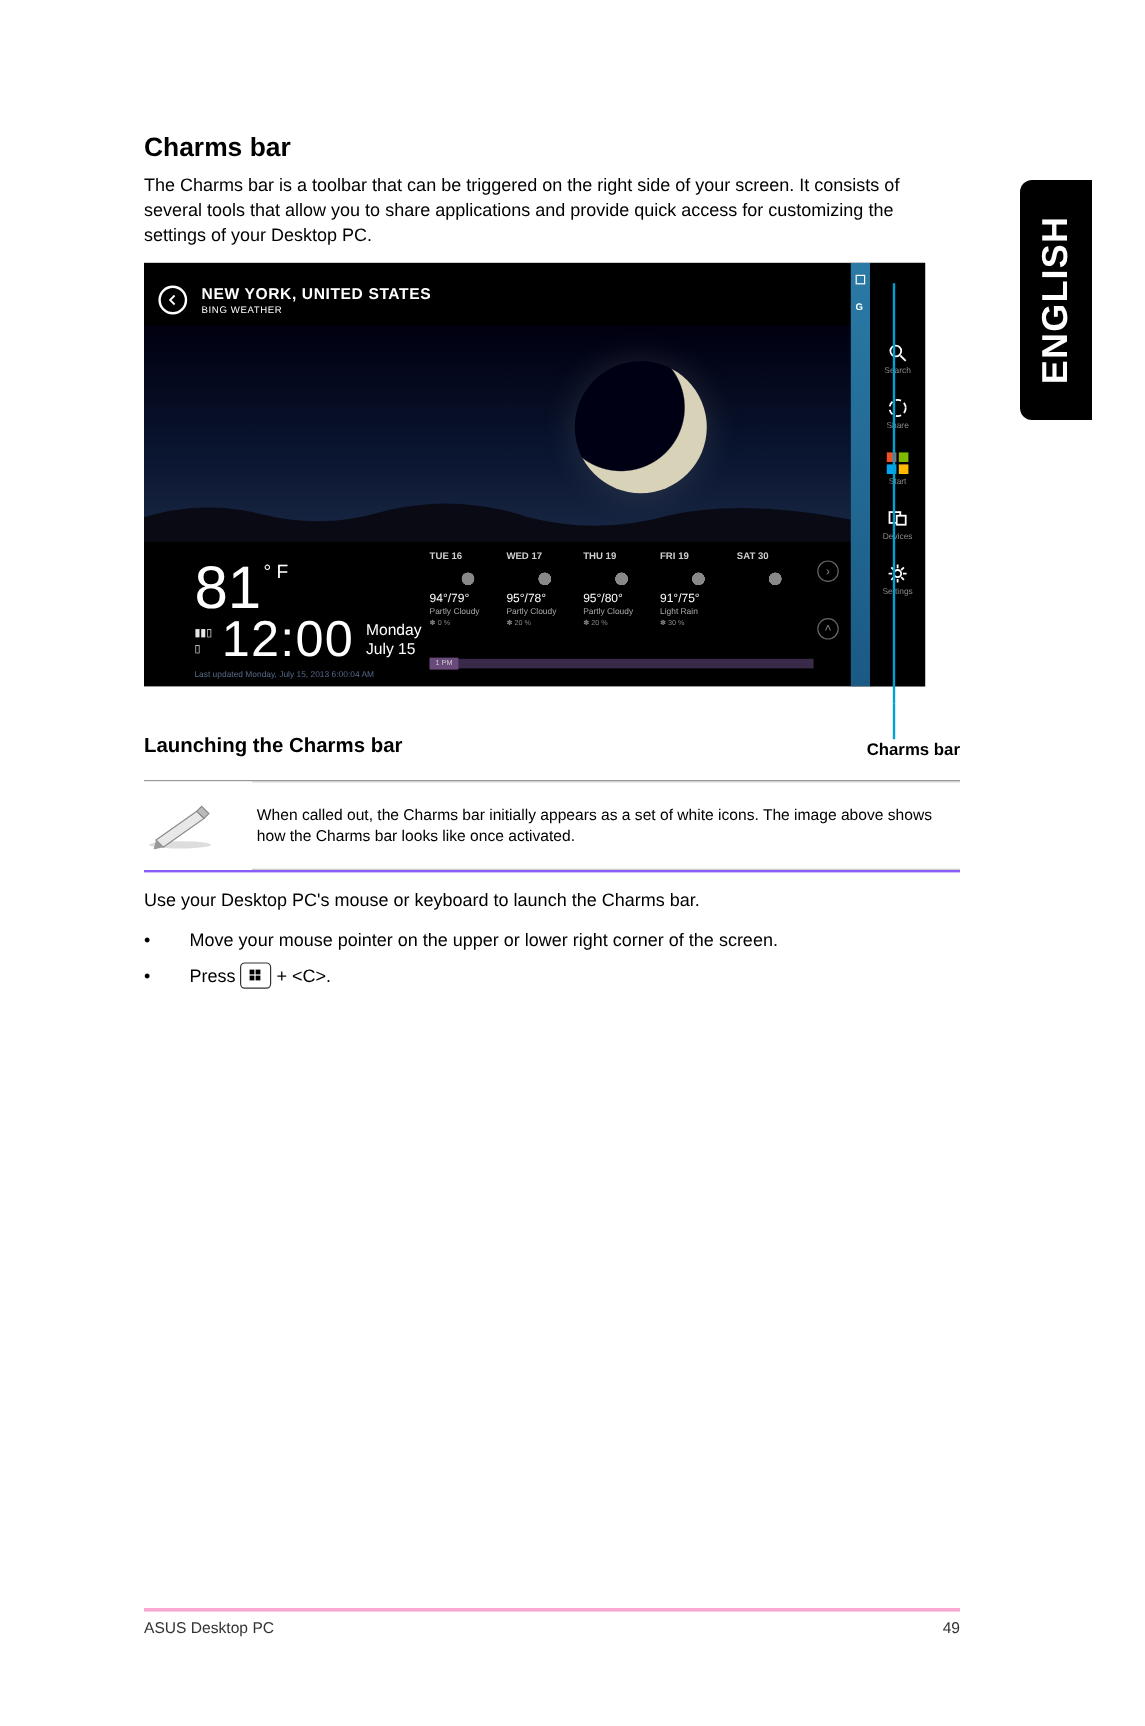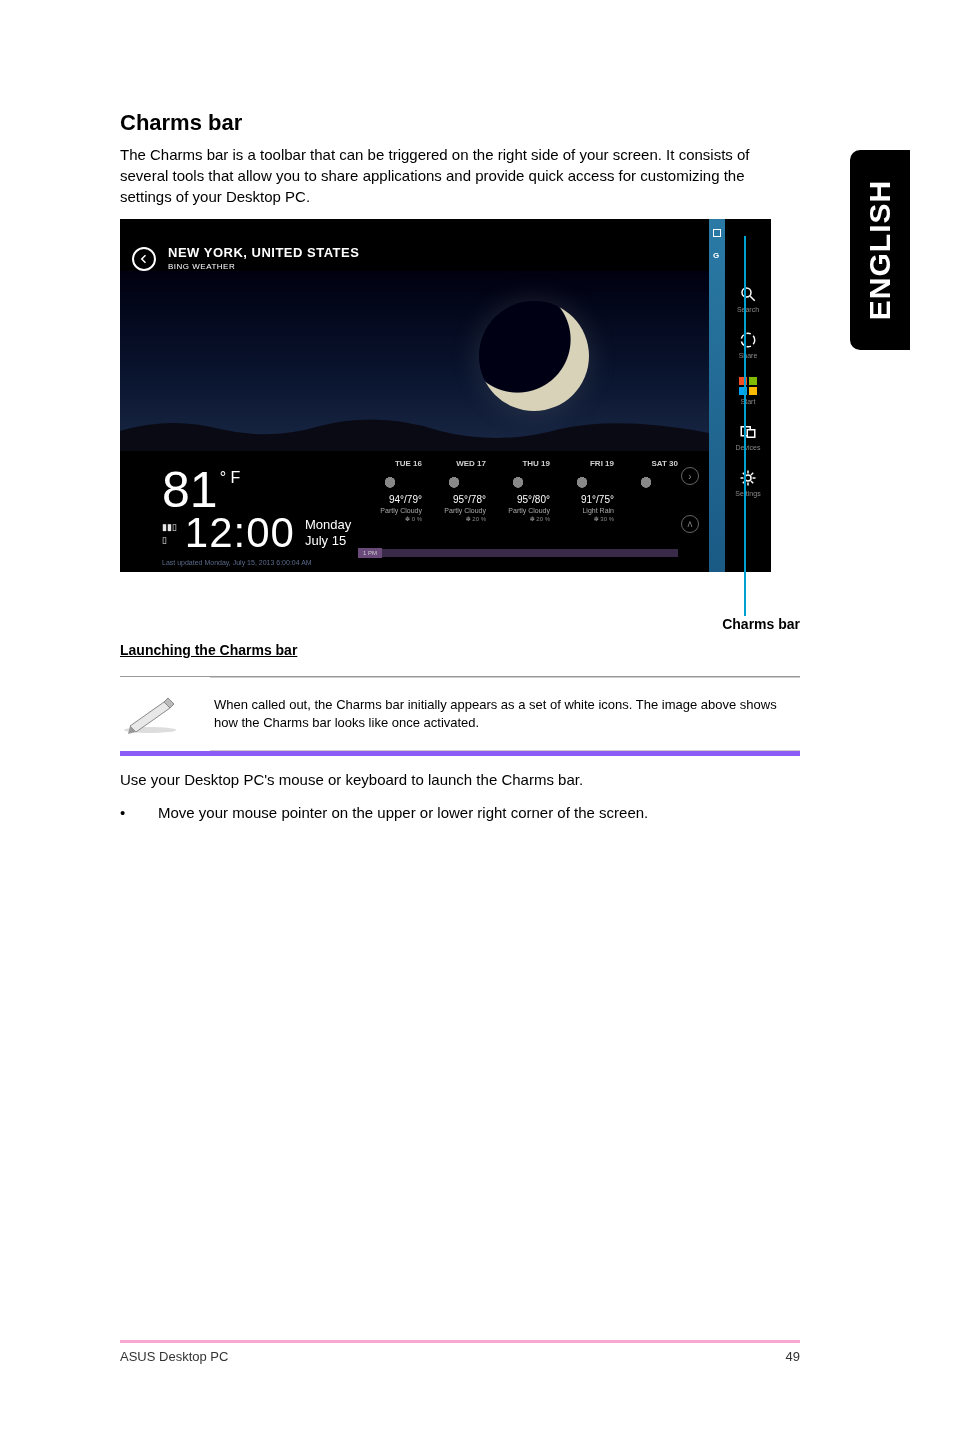--- a/index.html
+++ b/index.html
@@ -3,37 +3,37 @@
 <meta charset="utf-8">
 <style>
   * { box-sizing: border-box; margin: 0; padding: 0; }
   body { background: #fff; font-family: Arial, Helvetica, sans-serif; width: 954px; height: 1438px; position: relative; color: #000; }
   .side-tab { position: absolute; right: 44px; top: 150px; background: #000; color: #fff; width: 60px; height: 200px; display: flex; align-items: center; justify-content: center; border-top-left-radius: 10px; border-bottom-left-radius: 10px; }
   .side-tab span { transform: rotate(-90deg); font-weight: bold; font-size: 30px; letter-spacing: 1px; }
   .content { position: absolute; left: 120px; top: 110px; width: 680px; }
   h2.ch-title { font-size: 22px; font-weight: bold; margin-bottom: 8px; }
   p.body { font-size: 15px; line-height: 1.4; margin-bottom: 12px; }
   .screenshot { width: 651px; height: 353px; background: #000; position: relative; margin-top: 10px; overflow: hidden; }
-  .app-header { position: absolute; left: 0; top: 0; width: 589px; height: 52px; display: flex; align-items: flex-end; padding: 10px 0 0 12px; }
+  .app-header { position: absolute; left: 0; top: 0; width: 589px; height: 52px; display: flex; align-items: center; padding: 10px 0 0 12px; }
   .back-btn { width: 24px; height: 24px; border: 2px solid #fff; border-radius: 50%; display:flex; align-items:center; justify-content:center; color:#fff; font-size:14px; margin-right: 12px; }
   .header-text { color: #fff; }
   .header-text .loc { font-weight: bold; font-size: 13px; letter-spacing: 0.5px; }
   .header-text .sub { font-size: 8px; letter-spacing: 0.5px; margin-top: 2px; }
   .sky { position: absolute; left: 0; top: 52px; width: 589px; height: 180px; background: linear-gradient(to bottom, #000010 0%, #0a1530 60%, #1a2845 100%); }
   .moon { position: absolute; right:120px; top: 30px; width: 110px; height: 110px; border-radius: 50%; background: radial-gradient(circle at 35% 35%, #000015 52%, #d8d2b8 53%); box-shadow: 0 0 30px rgba(200,200,180,0.15); }
   .trees { position:absolute; bottom:0; left:0; width:100%; height:40px; }
   .current { position: absolute; left: 42px; top: 242px; color: #fff; display: flex; align-items: center; }
   .temp-big { font-size: 50px; font-weight: 300; font-family: "Segoe UI Light", Arial, sans-serif; }
   .temp-big sup { font-size: 16px; vertical-align: top; position: relative; top: 8px; left: 2px; }
   .clock-row { position: absolute; left: 42px; top: 290px; color: #fff; display: flex; align-items: center; }
   .status-icons { display:flex; flex-direction:column; font-size:9px; margin-right:8px; gap:3px; opacity:0.9;}
   .clock { font-size: 42px; font-weight: 300; font-family: "Segoe UI Light", Arial, sans-serif; letter-spacing: 1px; margin-right: 10px; }
   .day-block { font-size: 13px; line-height: 1.2; font-weight: 300; }
   .forecast { position: absolute; left: 238px; top: 240px; display: flex; }
-  .fc-col { width: 64px; text-align: right; color: #d0d0d0; font-size: 8px; }
+  .fc-col { width: 64px; text-align: left; color: #d0d0d0; font-size: 8px; }
   .fc-col .day { font-weight: bold; margin-bottom: 6px; }
   .fc-col .ico { width: 20px; height: 14px; margin: 0 auto 6px; background: radial-gradient(circle at 50% 60%, #888 40%, transparent 42%); border-radius: 50%; }
   .fc-col .hilo { font-size: 10px; color: #fff; margin-bottom: 2px; }
   .fc-col .cond { font-size: 7px; color: #aaa; }
   .fc-col .prec { font-size: 6px; color: #888; margin-top:1px;}
   .fc-nav { position:absolute; right: 72px; top: 248px; display:flex; flex-direction:column; gap: 30px;}
   .fc-nav div { width:18px; height:18px; border:1px solid #666; border-radius:50%; color:#888; font-size:10px; display:flex; align-items:center; justify-content:center;}
   .hourly-bar { position:absolute; left:238px; top:330px; width:320px; height:8px; background:#3a2a4a; }
   .hourly-bar .mark { position:absolute; left:0; top:-1px; width:24px; height:10px; background:#6a4a7a; color:#ccc; font-size:6px; text-align:center; line-height:10px;}
   .last-upd { position:absolute; left:42px; bottom:6px; color:#5a6a8a; font-size:7px;}
@@ -41,22 +41,22 @@
   .peek-icon { position:absolute; top:10px; left:4px; width:8px; height:8px; border:1px solid #fff; }
   .peek-g { position:absolute; top:32px; left:4px; color:#fff; font-size:8px; font-weight:bold;}
   .charms { position:absolute; right:0; top:0; width:46px; height:100%; background:#000; display:flex; flex-direction:column; align-items:center; padding-top:66px; gap:18px; }
   .charm { display:flex; flex-direction:column; align-items:center; color:#8a8a8a; font-size:7px; gap:3px; }
   .charm svg, .charm .start-tiles { width:18px; height:18px; }
   .start-tiles { display:grid; grid-template-columns: 8px 8px; grid-template-rows: 8px 8px; gap:2px; }
   .start-tiles div:nth-child(1){background:#f25022;} .start-tiles div:nth-child(2){background:#7fba00;} .start-tiles div:nth-child(3){background:#00a4ef;} .start-tiles div:nth-child(4){background:#ffb900;}
   .callout-line { position:absolute; left:744px; top:586px; width:2px; height:30px; background:#00a0d0; }
   .callout-line::before { content:""; position:absolute; top:-350px; left:0; width:2px; height:350px; background:#00a0d0; }
   .callout-label { position:absolute; left:600px; top:616px; width:200px; text-align:right; font-weight:bold; font-size:14px; }
-  h3.sect { font-size: 14px; font-weight: bold; margin-top: 70px; margin-bottom: 18px; text-decoration: underline; }
-  .note-row { display:flex; align-items:center; gap: 30px; border-top:1px solid #999; border-bottom:5px solid #8b5cf6; padding: 0; }
+  h3.sect { font-size: 17px; font-weight: bold; margin-top: 40px; margin-bottom: 18px; }
+  .note-row { display:flex; align-items:center; gap: 30px; border-top:1px solid #999; border-bottom:2px solid #8b5cf6; padding: 0; }
   .note-row .pencil { width: 60px; flex-shrink:0; }
   .note-row .note-text { font-size: 13px; line-height:1.4; padding: 10px 0;}
   .note-inner-lines { border-top:1px solid #ccc; border-bottom:1px solid #ccc; padding: 8px 4px; width:100%;}
   ul.steps { list-style: none; margin-top: 14px; }
   ul.steps li { font-size: 15px; margin-bottom: 10px; display:flex; align-items:center;}
   ul.steps li::before { content:"•"; width: 38px; display:inline-block; }
   .win-key { display:inline-flex; align-items:center; justify-content:center; width:26px; height:22px; border:1px solid #333; border-radius:4px; margin: 0 4px; background:#fff;}
   .win-key .start-tiles { width:10px; height:10px; grid-template-columns:4px 4px; grid-template-rows:4px 4px; gap:1px;}
   .win-key .start-tiles div { background:#000 !important;}
   .footer { position:absolute; left:120px; bottom:74px; width:680px; border-top:3px solid #f9a8d4; padding-top:6px; display:flex; justify-content:space-between; font-size:13px; color:#333;}
@@ -216,20 +216,32 @@
     <div class="note-inner-lines">
       <div class="note-text">When called out, the Charms bar initially appears as a set of white icons. The image above shows how the Charms bar looks like once activated.</div>
     </div>
   </div>
 
   <p class="body" style="margin-top:13px;">Use your Desktop PC's mouse or keyboard to launch the Charms bar.</p>
   <ul class="steps">
     <li>
         <span>Move your mouse pointer on the upper or lower right corner of the screen.</span>
       </li>
+    <li>
+      <span>Press </span>
+      <span class="win-key">
+          <span class="start-tiles">
+            <div></div>
+            <div></div>
+            <div></div>
+            <div></div>
+          </span>
+        </span>
+      <span> + &lt;C&gt;.</span>
+    </li>
   </ul>
 </div>
 
 <div class="callout-line"></div>
 <div class="callout-label">Charms bar</div>
 
 <div class="footer">
   <span>ASUS Desktop PC</span>
   <span>49</span>
 </div>

